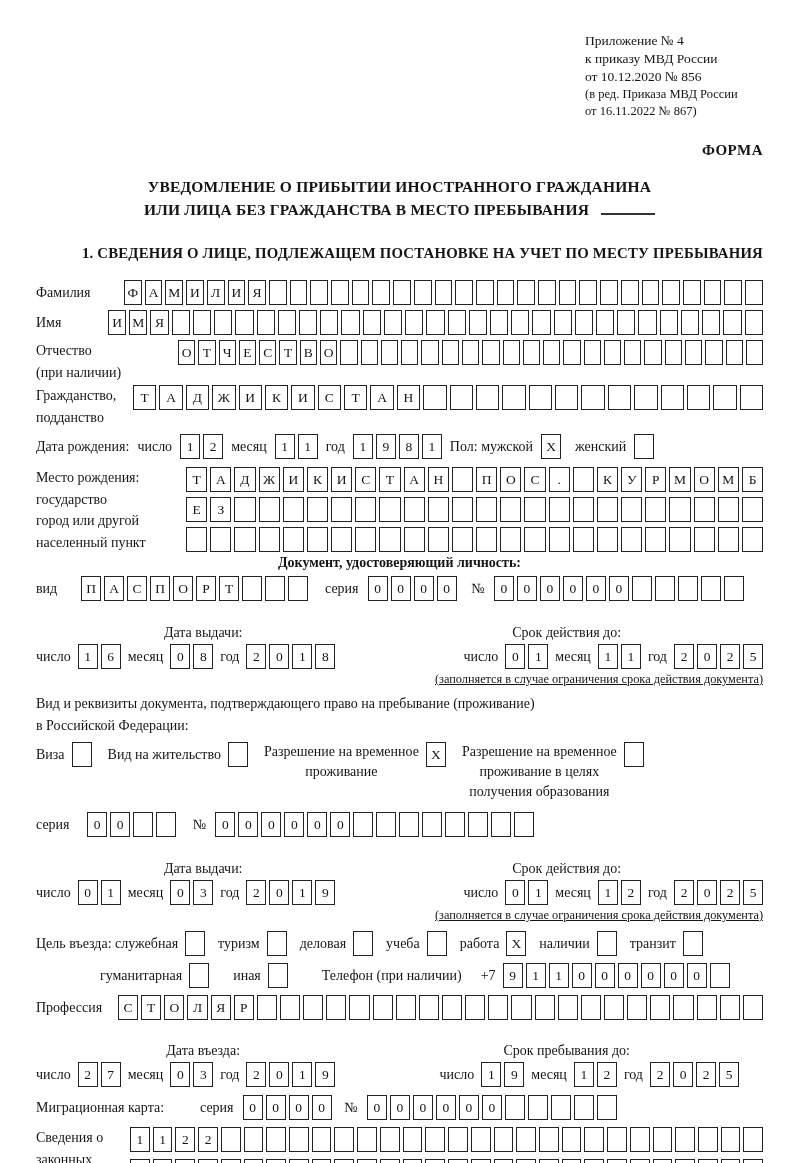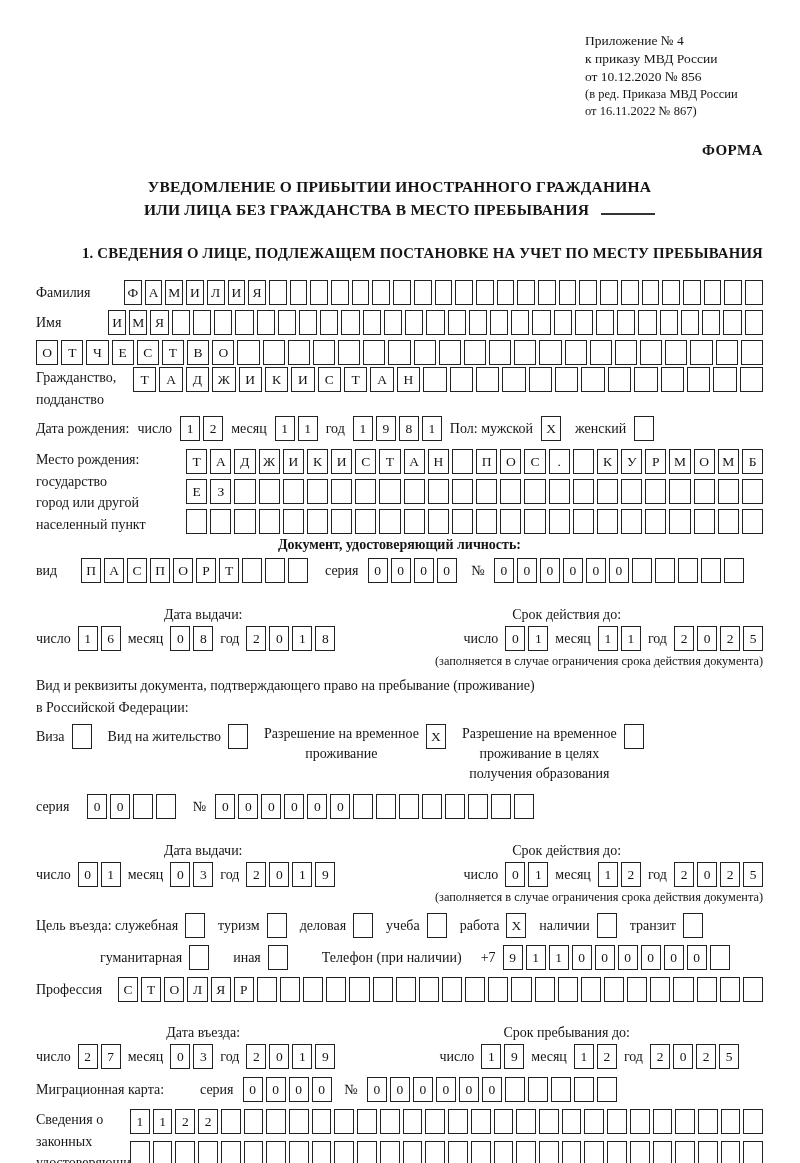--- a/index.html
+++ b/index.html
@@ -42,21 +42,21 @@
 
   .center-bold { text-align: center; font-weight: bold; font-size: 14px; margin: 2px 0 5px; }
 
   .dates { display: flex; margin: 2px 0 6px; }
   .dcol { display: flex; flex-direction: column; margin-top: 17px; }
   .dcol.left { width: 46%; }
   .dcol.right { flex: 1; }
   .dhead { text-align: center; margin-bottom: 3px; }
   .dline { display: flex; align-items: center; gap: 7px; }
   .dline .lbl { white-space: nowrap; }
-  .dnote { font-size: 12.3px; text-align: right; margin-top: 3px; white-space: nowrap; }
+  .dnote { font-size: 12.3px; text-align: right; margin-top: 3px; white-space: nowrap; text-decoration: underline; }
 
   .plain { line-height: 22px; }
 
   .pairs { display: flex; align-items: center; gap: 13px; margin-bottom: 7px; flex-wrap: nowrap; }
   .pair { display: flex; align-items: center; gap: 7px; flex: none; }
   .pair .lbl { white-space: nowrap; }
   .opt { text-align: center; line-height: 20px; white-space: nowrap; }
   .topalign { align-items: flex-start; }
 </style>
 </head>
@@ -151,20 +151,24 @@
         <span class="cell"></span>
         <span class="cell"></span>
         <span class="cell"></span>
         <span class="cell"></span>
         <span class="cell"></span>
         <span class="cell"></span>
       </span>
   </div>
 
   <div class="row topalign" style="margin-bottom:2px">
+    <div class="lblcol" style="width:142px">
+      <div>Отчество</div>
+      <div>(при наличии)</div>
+    </div>
     <span class="cells-flex">
         <span class="cell">О</span>
         <span class="cell">Т</span>
         <span class="cell">Ч</span>
         <span class="cell">Е</span>
         <span class="cell">С</span>
         <span class="cell">Т</span>
         <span class="cell">В</span>
         <span class="cell">О</span>
         <span class="cell"></span>

